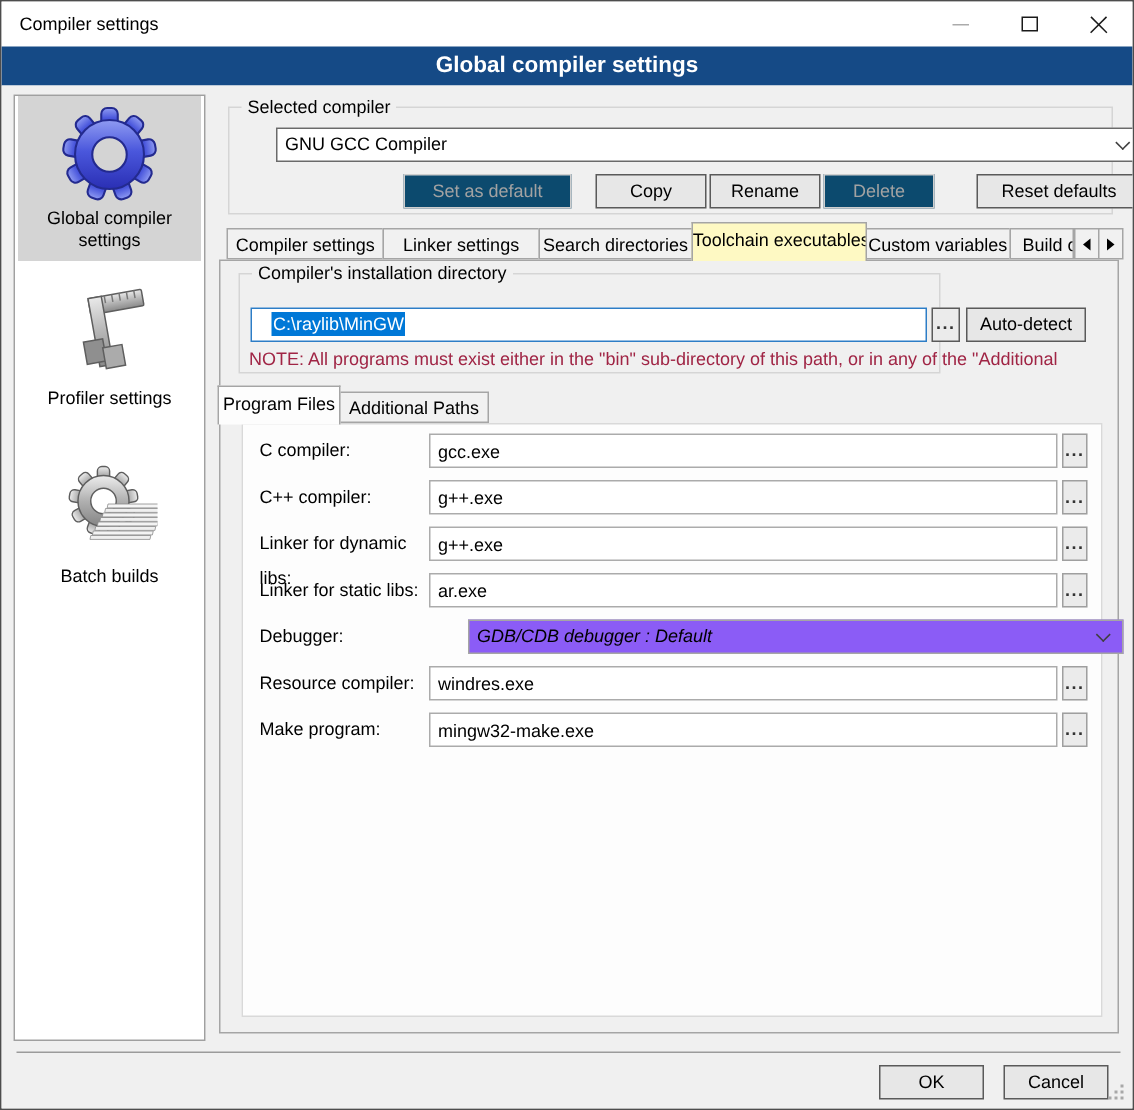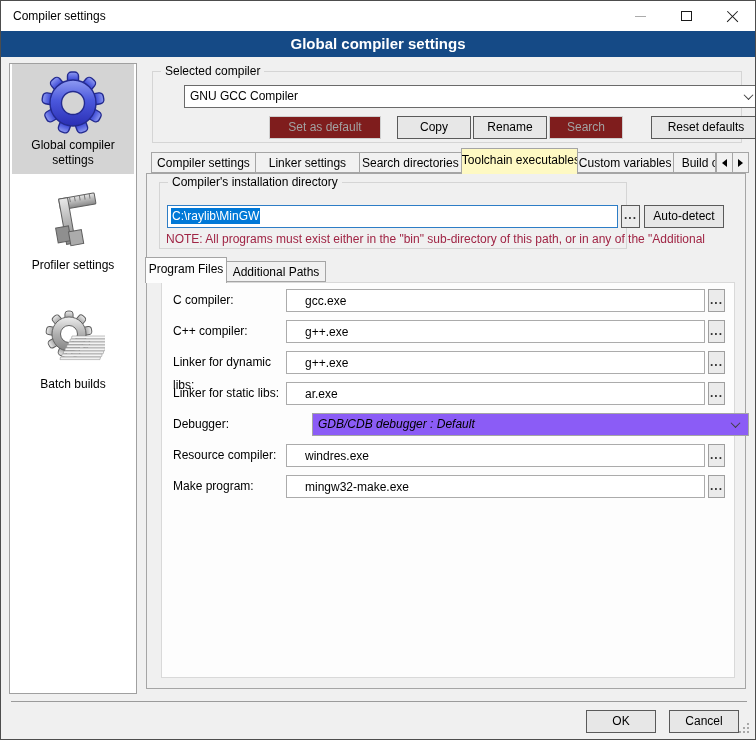--- a/index.html
+++ b/index.html
@@ -35,25 +35,25 @@
 
   
   .groupbox { position:absolute; border:1px solid #D5D5D5; }
   .grouplabel { position:absolute; top:-8px; left:8px; background:#F0F0F0; padding:0 4px; line-height:15px; }
 
   
   .combo { position:absolute; background:#fff; border:1px solid #6A6A6A; line-height:21px; padding-left:5px; cursor:default;margin-left:26px; }
   .combo.gray { background:#8b5cf6; border-color:#A5A5A5;font-style:italic; }
   .chev { position:absolute; right:9px; top:7px; width:7px; height:7px; border-right:1.4px solid #3F3F3F; border-bottom:1.4px solid #3F3F3F; transform:rotate(45deg) translate(-1px,-1px); }
   .btn { position:absolute; background:#E7E7E7; border:1px solid #5A5A5A; text-align:center; line-height:21px; cursor:default; }
-  .btn.disabled { background:#7f1d1d; border-color:#CFCFCF; color:#A2A2A2; }
+  .btn.disabled { background:#0c4a6e; border-color:#CFCFCF; color:#A2A2A2; }
   .dotbtn { background:#EBEBEB; border:1px solid #9F9F9F; color:#333; font-weight:bold; letter-spacing:1px; line-height:19px; }
-  .tinput { position:absolute; background:#fff; border:1px solid #ABABAB; line-height:21px; padding-left:18px;
+  .tinput { position:absolute; background:#fff; border:1px solid #ABABAB; line-height:21px; padding-left:5px;
             font-family:"Liberation Sans","DejaVu Sans",sans-serif; font-size:12px; color:#000; }
-  .dirinput { position:absolute; background:#fff; border:1px solid #2D7DC6; line-height:21px; padding-left:3px; }
+  .dirinput { position:absolute; background:#fff; border:1px solid #2D7DC6; line-height:21px; padding-left:13px; }
   .selhl { background:#0078D7; color:#fff; padding:1px 1px; }
   .note { position:absolute; color:#A02545; white-space:nowrap; overflow:hidden; line-height:15px; }
 
   
   .tabrow { position:absolute; display:flex; align-items:flex-end; z-index:3; }
   .tab { background:#F1F1F1; border:1px solid #A5A5A5; height:21px; margin-bottom:1px; line-height:20px; text-align:center;
          white-space:nowrap; overflow:hidden; cursor:default; }
   .tab + .tab { margin-left:-1px; }
   .tab.active { background:#fef9c3; height:26px; margin-bottom:0; line-height:23px; border-bottom:none; z-index:4; }
   .scrollarrow { width:17px; height:21px; margin-bottom:1px; background:#F1F1F1; border:1px solid #A5A5A5;
@@ -185,21 +185,21 @@
   <div class="groupbox" style="left:151px; top:70px; width:590px; height:72px;">
     <span class="grouplabel">Selected compiler</span>
   </div>
   <div class="combo" style="left:157px; top:84px; width:578px; height:23px;">
     <span>GNU GCC Compiler</span>
     <span class="chev"></span>
   </div>
   <div class="btn disabled" style="left:268px; top:115px; width:112px; height:23px;">Set as default</div>
   <div class="btn" style="left:396px; top:115px; width:74px; height:23px;">Copy</div>
   <div class="btn" style="left:472px; top:115px; width:74px; height:23px;">Rename</div>
-  <div class="btn disabled" style="left:548px; top:115px; width:74px; height:23px;">Search</div>
+  <div class="btn disabled" style="left:548px; top:115px; width:74px; height:23px;">Delete</div>
   <div class="btn" style="left:650px; top:115px; width:110px; height:23px;">Reset defaults</div>
 
   <div class="tabrow" style="left:150px; top:147px; width:598px; height:26px;">
     <div class="tab" style="width:106px;">Compiler settings</div>
     <div class="tab" style="width:106px;">Linker settings</div>
     <div class="tab" style="width:104px;">Search directories</div>
     <div class="tab active" style="width:118px;">Toolchain executables</div>
     <div class="tab" style="width:98px;">Custom variables</div>
     <div class="tab" style="width:44px; text-align:left; padding-left:8px;">Build options</div>
     <div class="scrollarrow">

